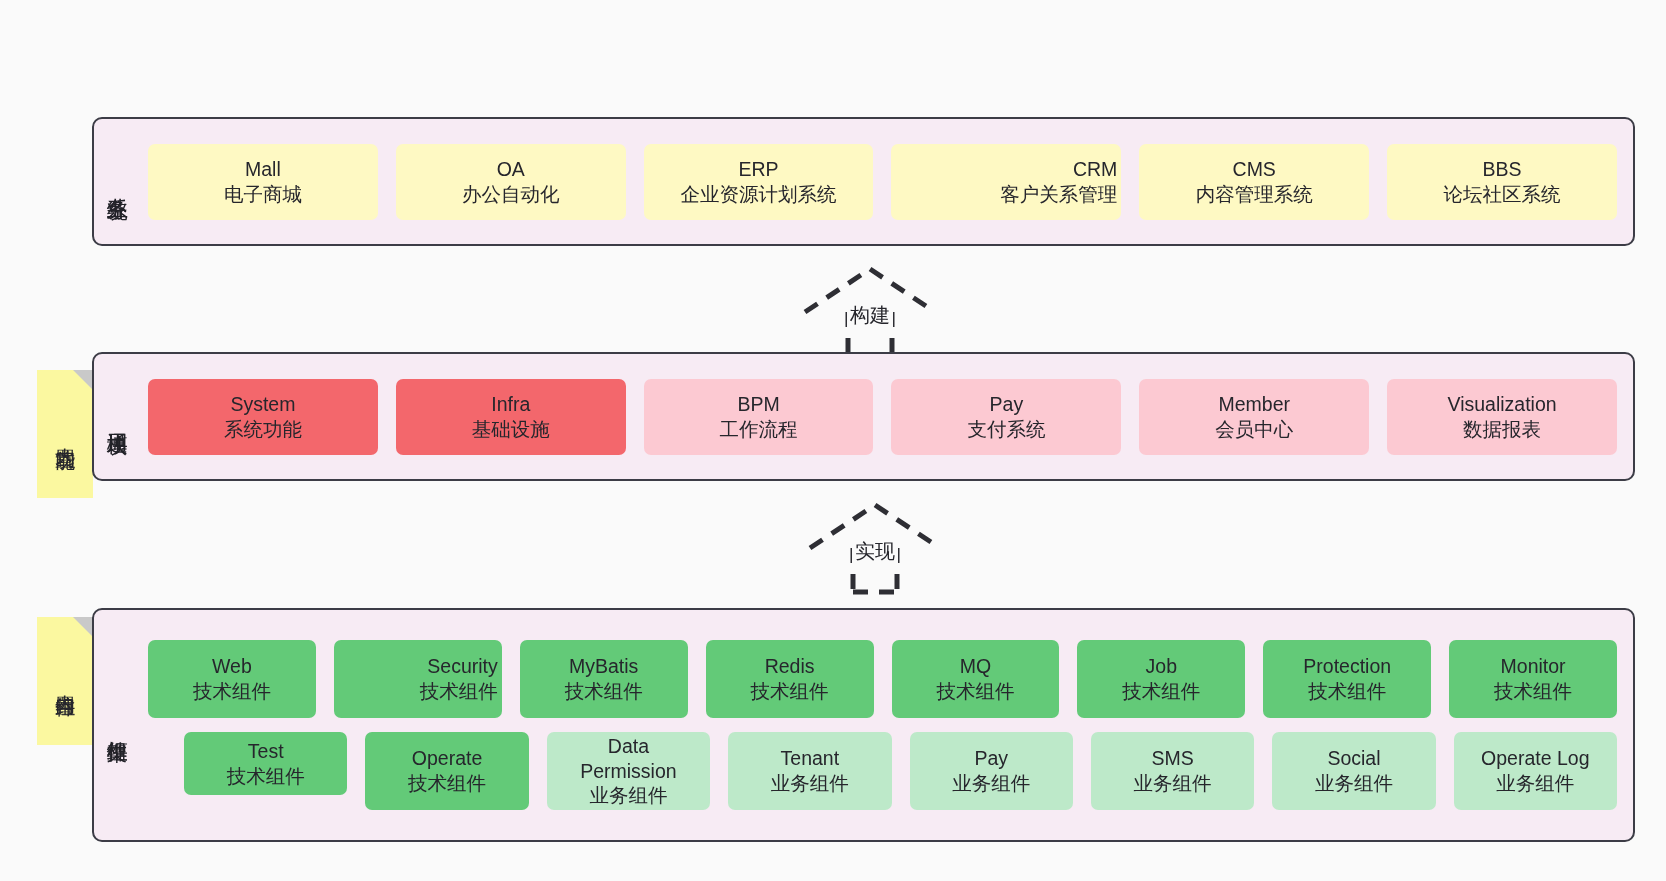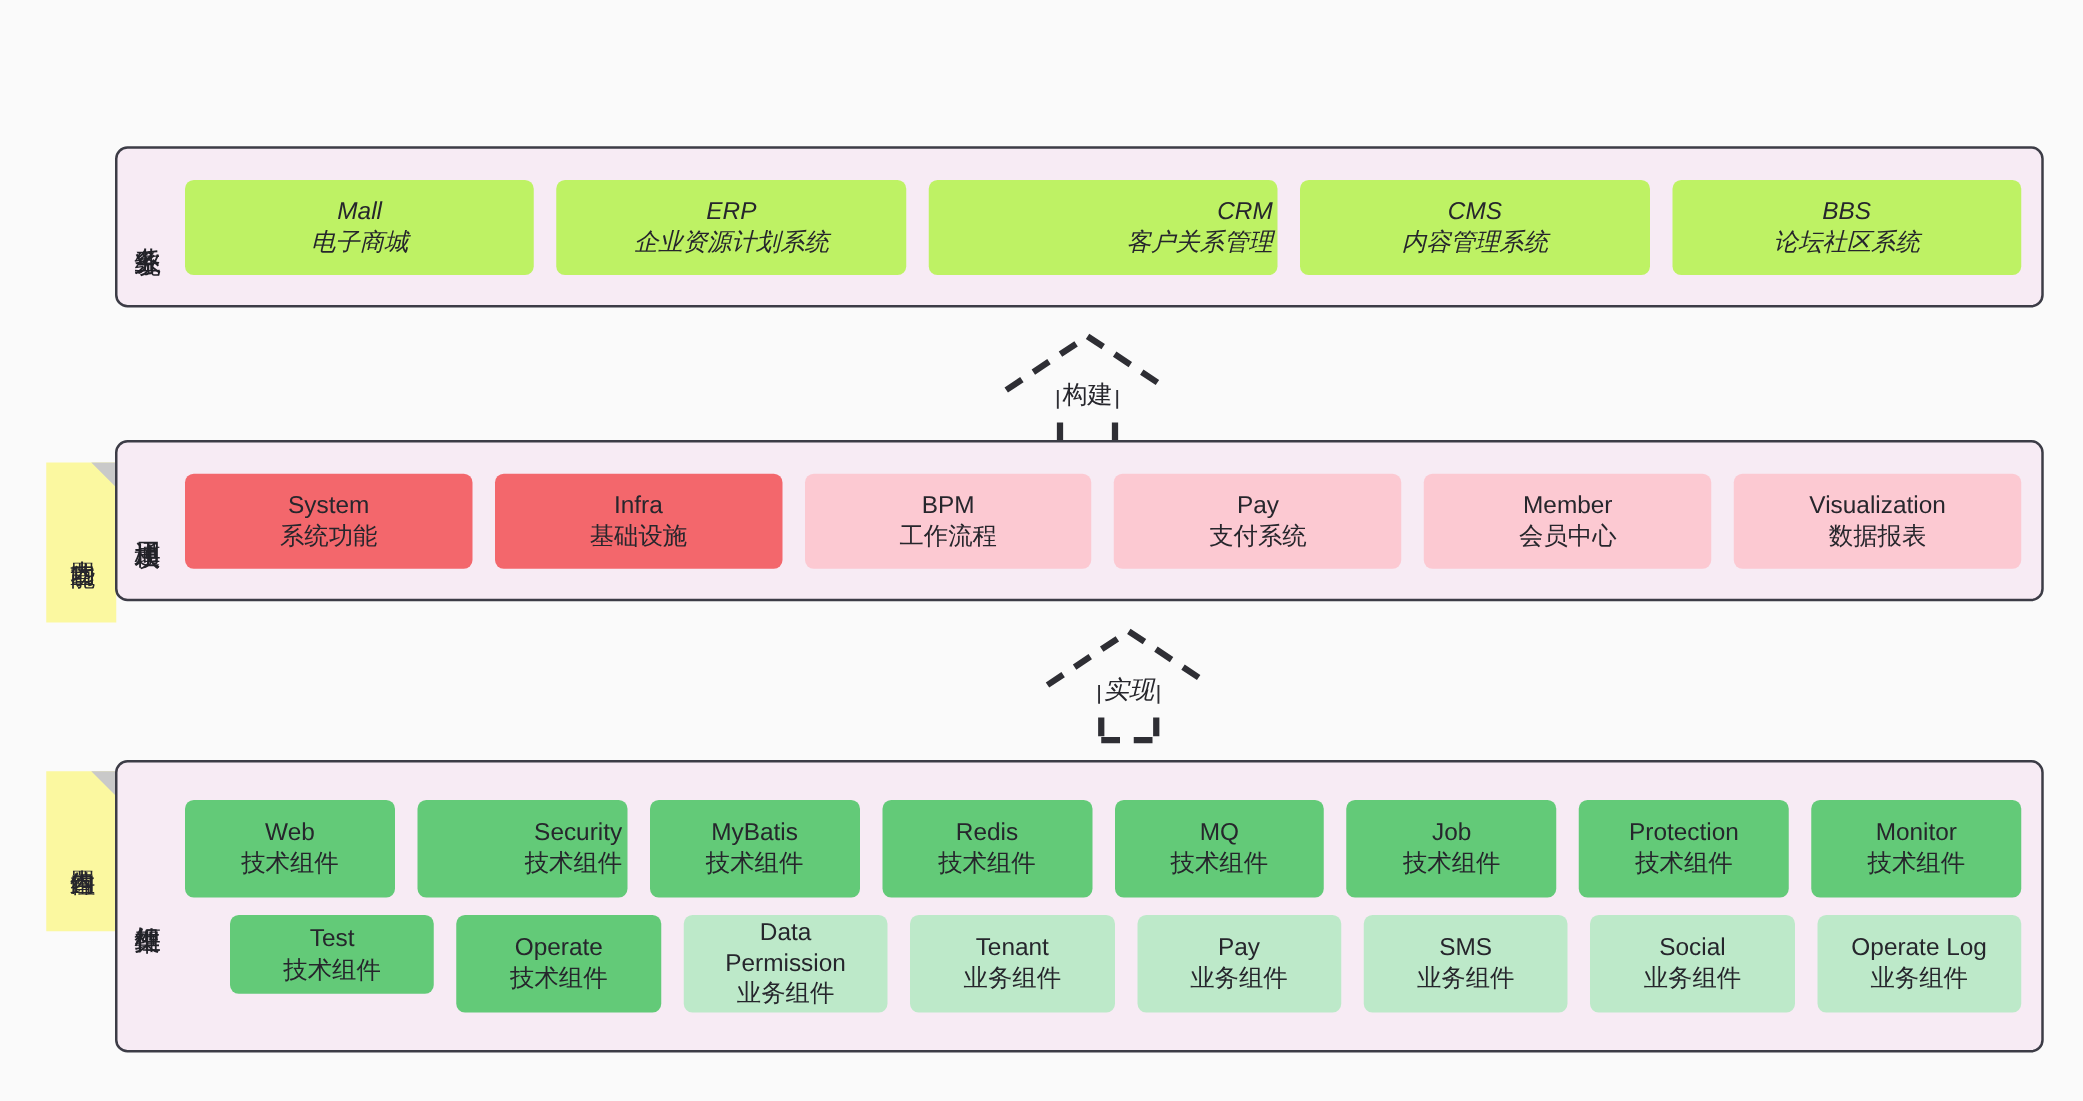--- a/index.html
+++ b/index.html
@@ -61,21 +61,21 @@
     justify-content: center;
     text-align: center;
     line-height: 1.28;
     color: #26262c;
     padding: 6px 4px;
   }
   .card .t1 { font-size: 19.5px; }
   .card .t2 { font-size: 19.5px; }
 
   
-  .c-blue        { background: #bef264; font-style: italic; }
+  .c-blue        { background: #fef9c3; }
   .c-red         { background: #f3676c; }
   .c-pink        { background: #fcc9d2; }
   .c-green       { background: #63ca78; }
   .c-greenlight  { background: #bde9c9; }
 
   
   .note {
     position: absolute;
     background: #fbf8a0;
     width: 56px;
@@ -114,20 +114,24 @@
 
 <div id="canvas">
 
   <div class="layer" id="layer-business" style="left:92px; top:117px; width:1543px; height:129px;">
     <div class="layer-title">业务系统</div>
     <div class="layer-body">
       <div class="row">
         <div class="card c-blue" style="height:76px;">
           <span class="t1">Mall</span>
           <span class="t2">电子商城</span>
+        </div>
+        <div class="card c-blue" style="height:76px;">
+          <span class="t1">OA</span>
+          <span class="t2">办公自动化</span>
         </div>
         <div class="card c-blue" style="height:76px;">
           <span class="t1">ERP</span>
           <span class="t2">企业资源计划系统</span>
         </div>
         <div class="card c-blue" style="height:76px;align-items:flex-end;">
           <span class="t1">CRM</span>
           <span class="t2">客户关系管理</span>
         </div>
         <div class="card c-blue" style="height:76px;">
@@ -183,21 +187,21 @@
           <span class="t2">会员中心</span>
         </div>
         <div class="card c-pink" style="height:76px;">
           <span class="t1">Visualization</span>
           <span class="t2">数据报表</span>
         </div>
       </div>
     </div>
   </div>
 
-  <div class="arrow" id="arrow-implement" style="left:828px; top:500px; width:150px; height:95px;font-style:italic;">
+  <div class="arrow" id="arrow-implement" style="left:800px; top:500px; width:150px; height:95px;">
     <svg width="150" height="95" viewBox="0 0 150 95">
       <path d="M10 48 L75 5 L140 48" fill="none" stroke="#2e2e34" stroke-width="5" stroke-dasharray="15,11" stroke-linecap="butt"></path>
       <path d="M53 48 L53 95" fill="none" stroke="#2e2e34" stroke-width="5" stroke-dasharray="15,11"></path>
       <path d="M97 48 L97 95" fill="none" stroke="#2e2e34" stroke-width="5" stroke-dasharray="15,11"></path>
       <path d="M53 48 L97 48" fill="none" stroke="#2e2e34" stroke-width="5" stroke-dasharray="15,11"></path>
       <path d="M53 92 L97 92" fill="none" stroke="#2e2e34" stroke-width="5" stroke-dasharray="15,11"></path>
     </svg>
     <span class="arrow-label" style="left:52px; top:38px;">实现</span>
   </div>
 

